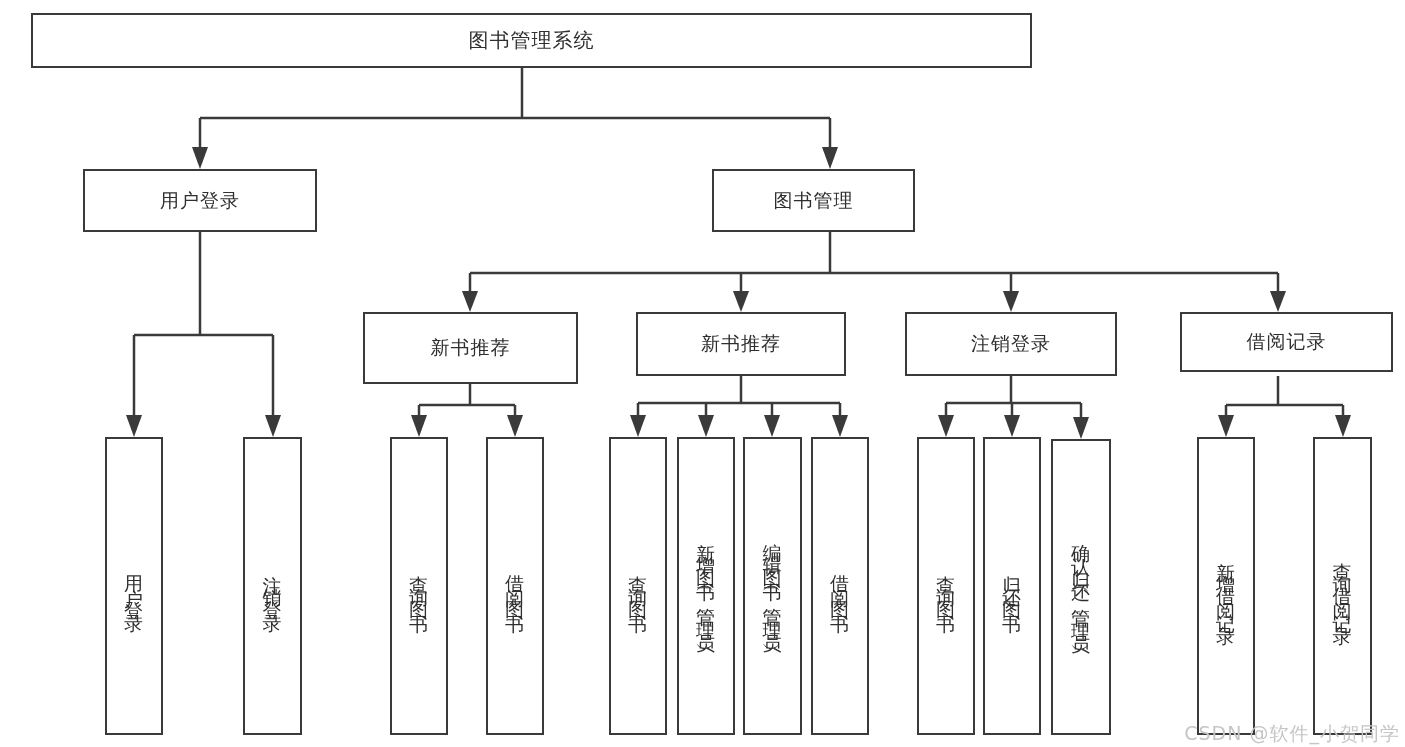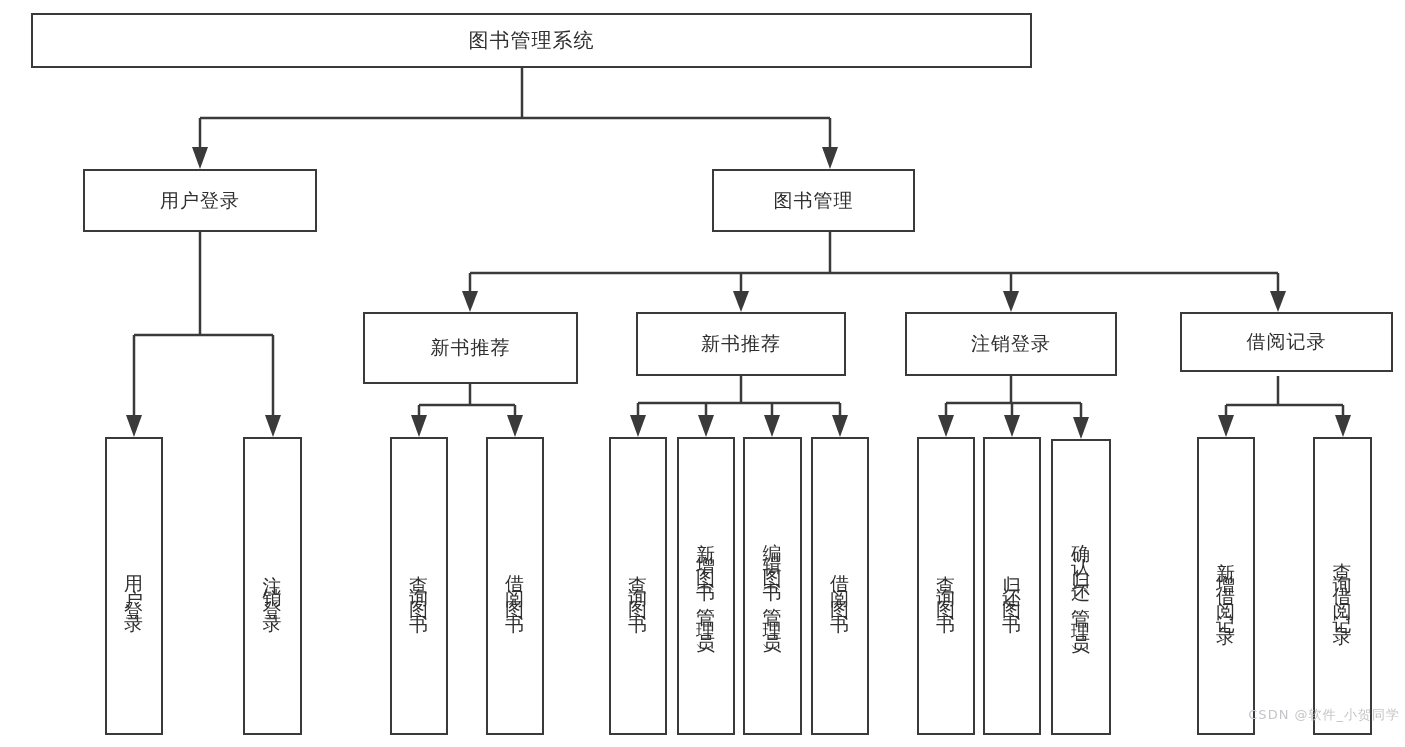--- a/index.html
+++ b/index.html
@@ -34,22 +34,22 @@
     line-height:1.1;
   }
   #connectors{
     position:absolute;left:0;top:0;width:1405px;height:747px;
     pointer-events:none;
   }
   #connectors polyline{fill:none;stroke:#3a3a3a;stroke-width:2.5;}
   #connectors polygon{fill:#3a3a3a;stroke:none;}
   .watermark{
     position:absolute;
-    right:5px;bottom:23px;
-    font-size:13px;
+    right:5px;bottom:0;
+    font-size:19px;
     color:#c6c4c8;
     letter-spacing:1px;
     white-space:nowrap;
   }
 </style>
 </head>
 <body>
 
 <div id="canvas">
 

